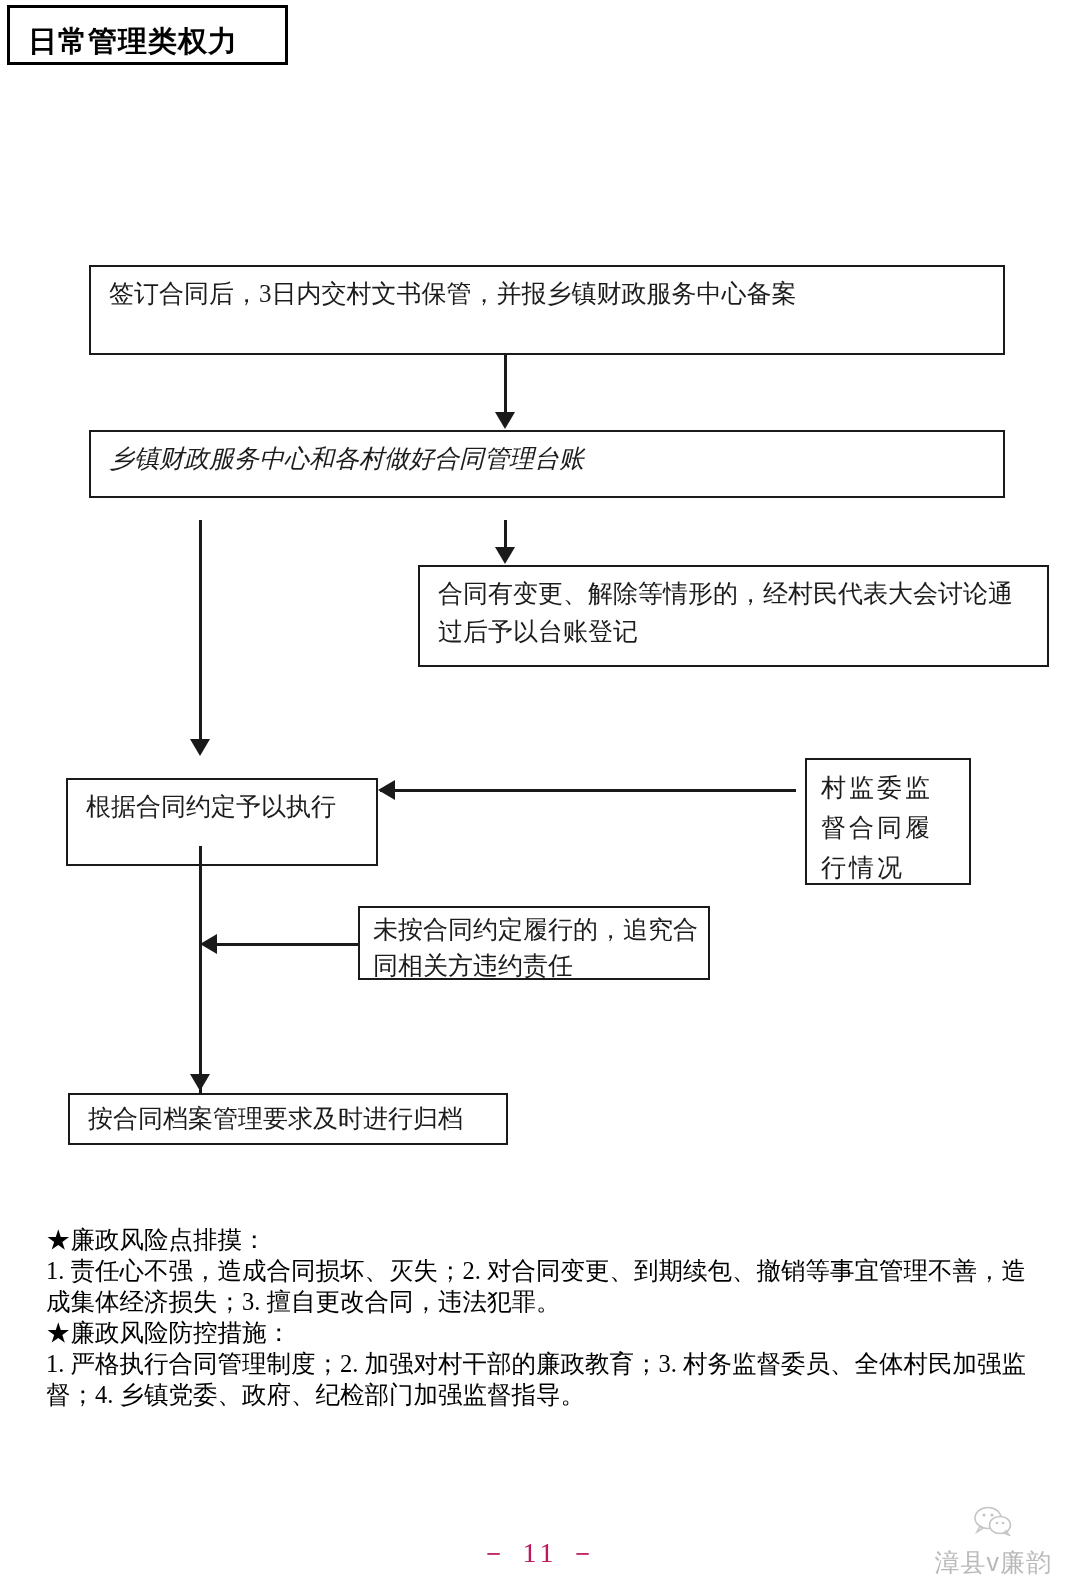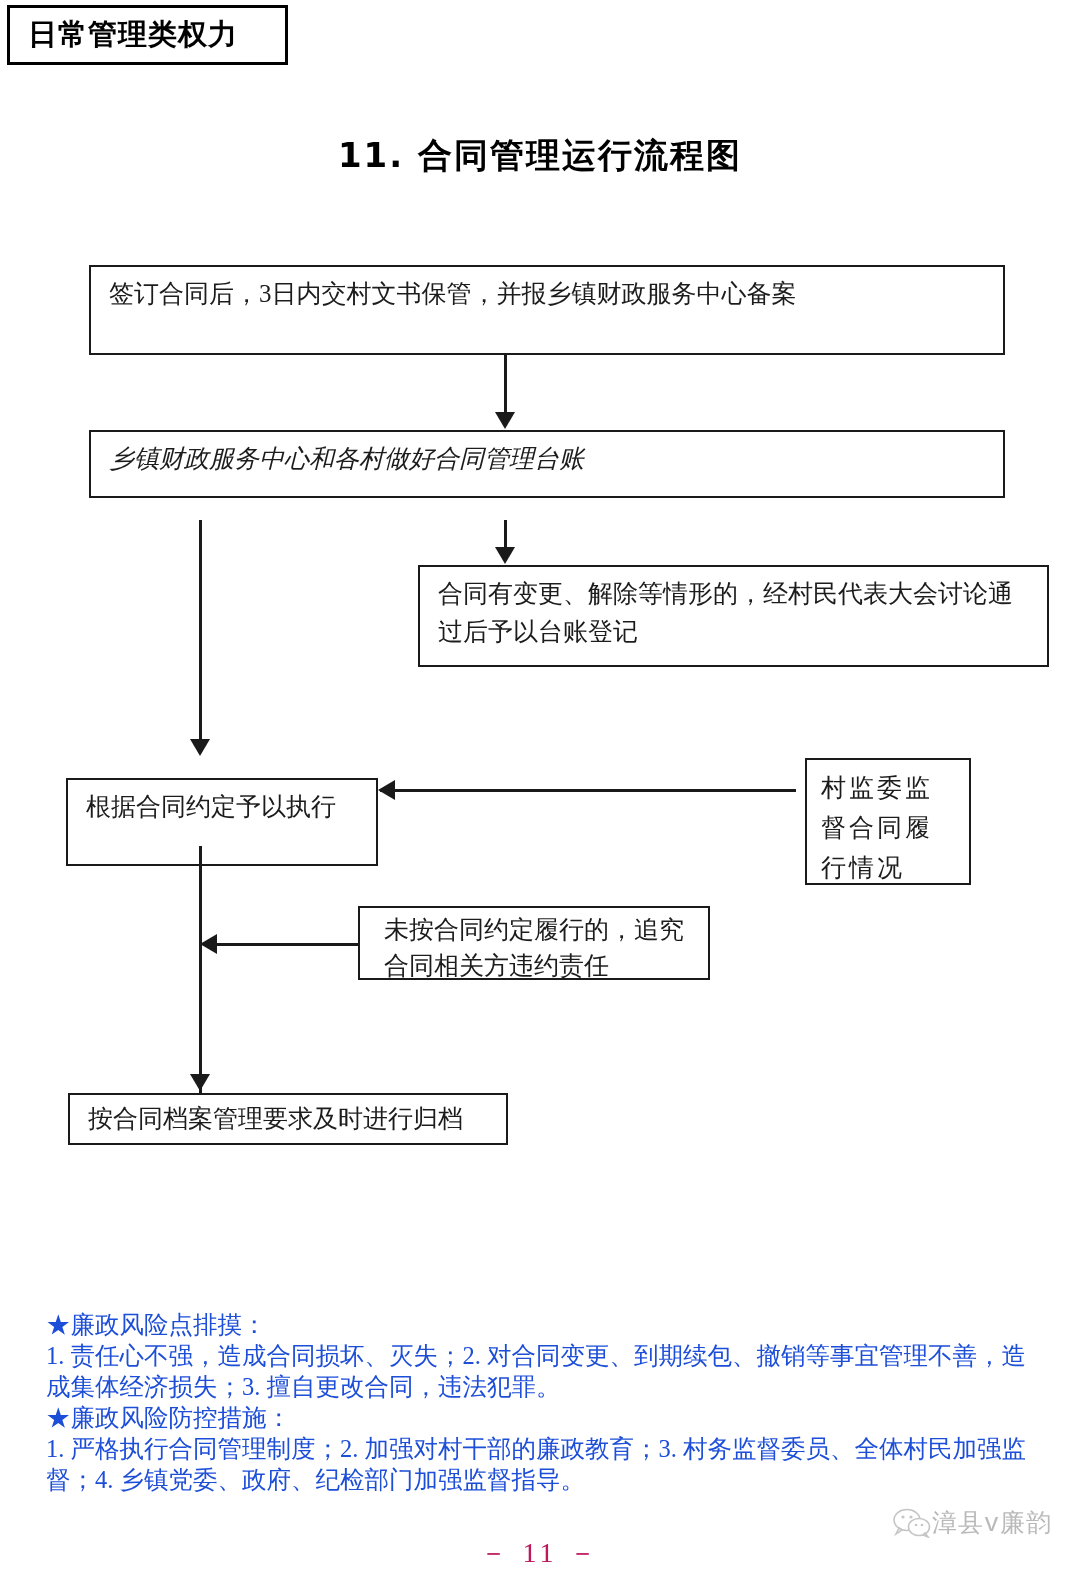--- a/index.html
+++ b/index.html
@@ -23,21 +23,21 @@
   
   .tag-box {
     position: absolute;
     left: 7px;
     top: 5px;
     width: 281px;
     height: 60px;
     border: 3px solid #000000;
     box-sizing: border-box;
     display: flex;
-    align-items: center;
+    align-items: flex-end;
     padding-left: 18px;
   }
   .tag-box .tag-label {
     font-family: "DejaVu Sans", "Liberation Sans", sans-serif;
     font-size: 29px;
     font-weight: 700;
     letter-spacing: 1px;
     color: #000000;
   }
 
@@ -74,21 +74,21 @@
     line-height: 38px;
     padding: 8px 14px 1px 18px;
   }
   .node.n1 { left: 89px;  top: 265px;  width: 916px; height: 90px; }
   .node.n2 { left: 89px;  top: 430px;  width: 916px; height: 68px; font-style: italic; }
   .node.n3 { left: 374px; top: 565px;  width: 631px; height: 102px; margin-left: 44px; }
   .node.n4 { left: 66px;  top: 758px;  width: 312px; height: 88px; margin-top: 20px; }
   .node.n5 { left: 805px; top: 758px;  width: 166px; height: 127px;
              line-height: 40px; padding: 8px 10px 17px 14px; letter-spacing: 3px; }
   .node.n6 { left: 358px; top: 906px;  width: 352px; height: 74px;
-             line-height: 36px; padding: 4px 10px 4px 24px; }
+             line-height: 36px; padding: 4px 10px 4px 13px; }
   .node.n7 { left: 68px;  top: 1093px; width: 440px; height: 52px;
              line-height: 36px; padding: 6px 10px 0 18px; }
 
   
   .vline, .hline {
     position: absolute;
     background: #1a1a1a;
   }
   .vline { width: 3px; }
   .hline { height: 3px; }
@@ -120,26 +120,26 @@
   .a-d1 { left: 378px; top: 780px; }
   .c-e1 { left: 199px; top: 846px;  height: 247px; }  
   .a-e1 { left: 190px; top: 1074px; }
   .c-f1 { left: 210px; top: 943px;  width: 150px; }   
   .a-f1 { left: 200px; top: 934px; }
 
   
   .notes {
     position: absolute;
     left: 46px;
-    top: 1309px;
+    top: 1224px;
     width: 1000px;
     font-family: "Liberation Serif", "DejaVu Serif", serif;
     font-size: 24.5px;
     line-height: 31px;
-    color: #1d4ed8;
+    color: #000000;
   }
   .notes .heading { font-weight: 400; }
   .notes p { margin: 0; }
 
   
   .page-number {
     position: absolute;
     left: 0;
     top: 1534px;
     width: 1080px;
@@ -148,38 +148,39 @@
     font-size: 28px;
     color: #be185d;
     letter-spacing: 4px;
   }
   .watermark {
     position: absolute;
     right: 28px;
     top: 1506px;
     display: flex;
     align-items: center;
+    gap: 10px;
     color: #b9b9b9;
-    font-family: Liberation Mono, monospace;
+    font-family: Liberation Sans, sans-serif;
     font-size: 25px;
     letter-spacing: 1px;
     white-space: nowrap;
+    flex-direction: column;
   }
   .watermark svg { display: block; }
 </style>
 </head>
 <body>
 
 <div id="page">
 
   <div class="tag-box">
     <span class="tag-label">日常管理类权力</span>
   </div>
 
-  <div class="page-title">11. 合同管理运行流程图</div>
 
   <div class="flow">
 
     <div class="node n1">签订合同后，3日内交村文书保管，并报乡镇财政服务中心备案</div>
 
     <div class="vline c-a1"></div>
     <div class="arrow-down a-a1"></div>
 
     <div class="node n2">乡镇财政服务中心和各村做好合同管理台账</div>
 

